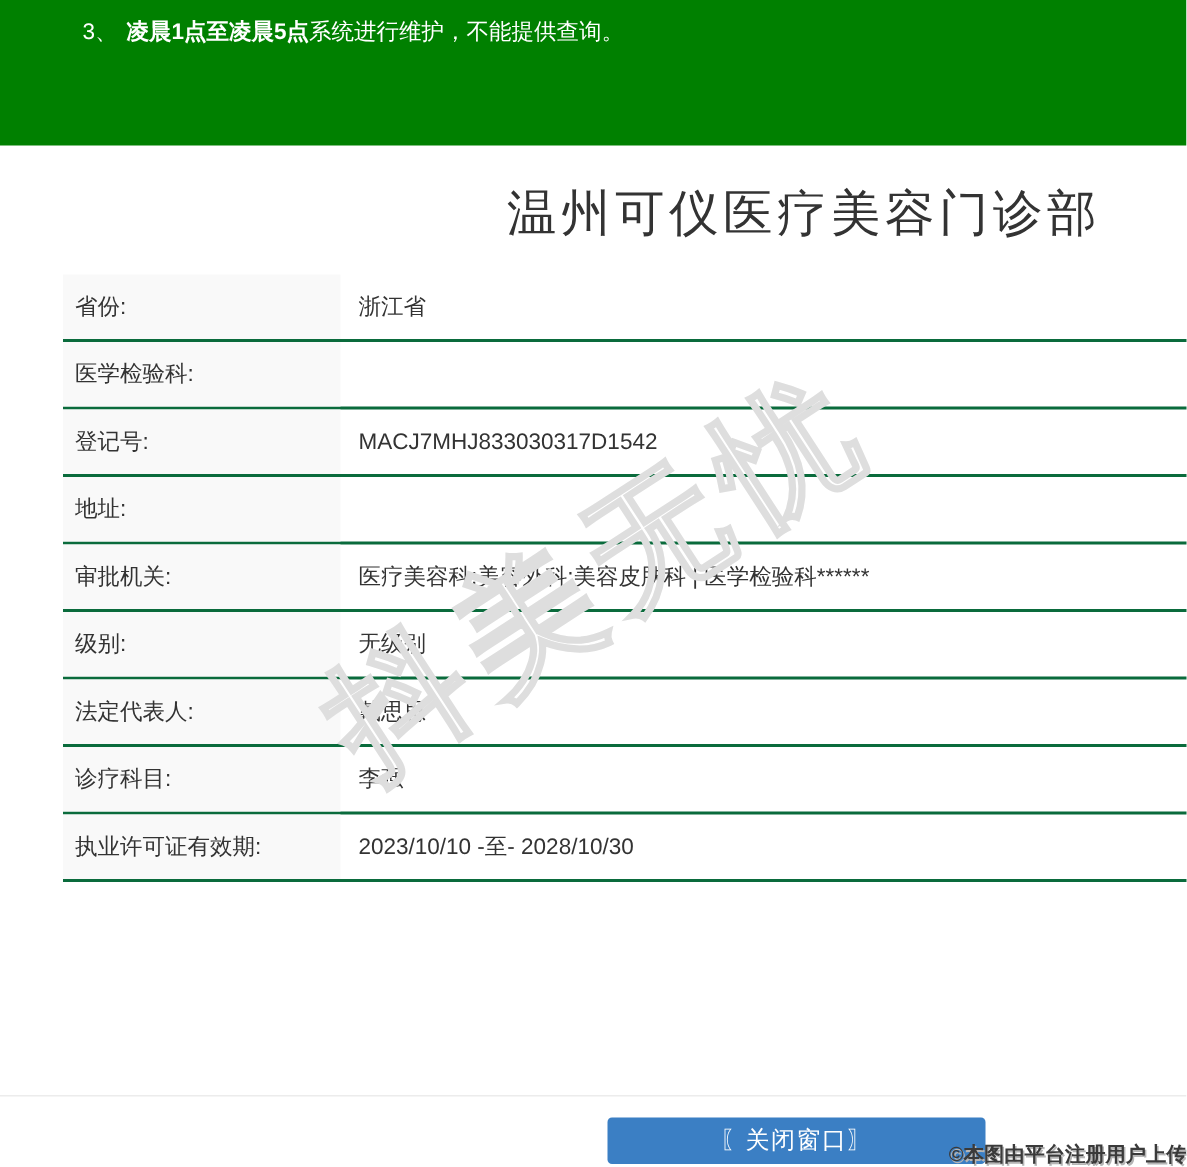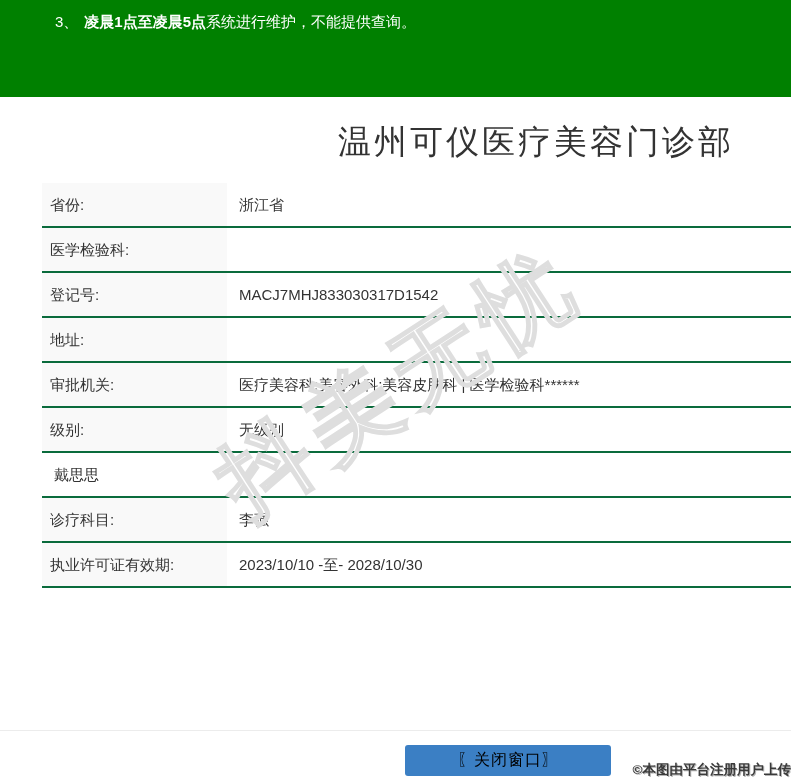--- a/index.html
+++ b/index.html
@@ -83,25 +83,25 @@
   
   .footer-spacer{height:142px;}
   .footer{
     position:relative;
     border-top:1px solid #ececec;
     height:50px;
   }
   .close-btn{
     position:absolute;
     left:405px;top:14px;
-    width:206px;height:31px;
+    width:252px;height:31px;
     background:#3b7fc4;
     border:none;
     border-radius:3px;
-    color:#000000;
+    color:#ffffff;
     font-size:16px;
     letter-spacing:1px;
     font-family:Liberation Serif, serif;
     cursor:pointer;
   }
   .platform-note{
     position:absolute;
     right:0;bottom:2px;
     font-size:13.5px;
     font-weight:700;
@@ -141,20 +141,21 @@
     </div>
     <div class="row">
       <div class="cell label">审批机关:</div>
       <div class="cell value">医疗美容科;美容外科;美容皮肤科 | 医学检验科******</div>
     </div>
     <div class="row">
       <div class="cell label">级别:</div>
       <div class="cell value">无级别</div>
     </div>
     <div class="row">
+      <div class="cell label">法定代表人:</div>
       <div class="cell value">戴思思</div>
     </div>
     <div class="row">
       <div class="cell label">诊疗科目:</div>
       <div class="cell value">李强</div>
     </div>
     <div class="row">
       <div class="cell label">执业许可证有效期:</div>
       <div class="cell value">2023/10/10 -至- 2028/10/30</div>
     </div>

